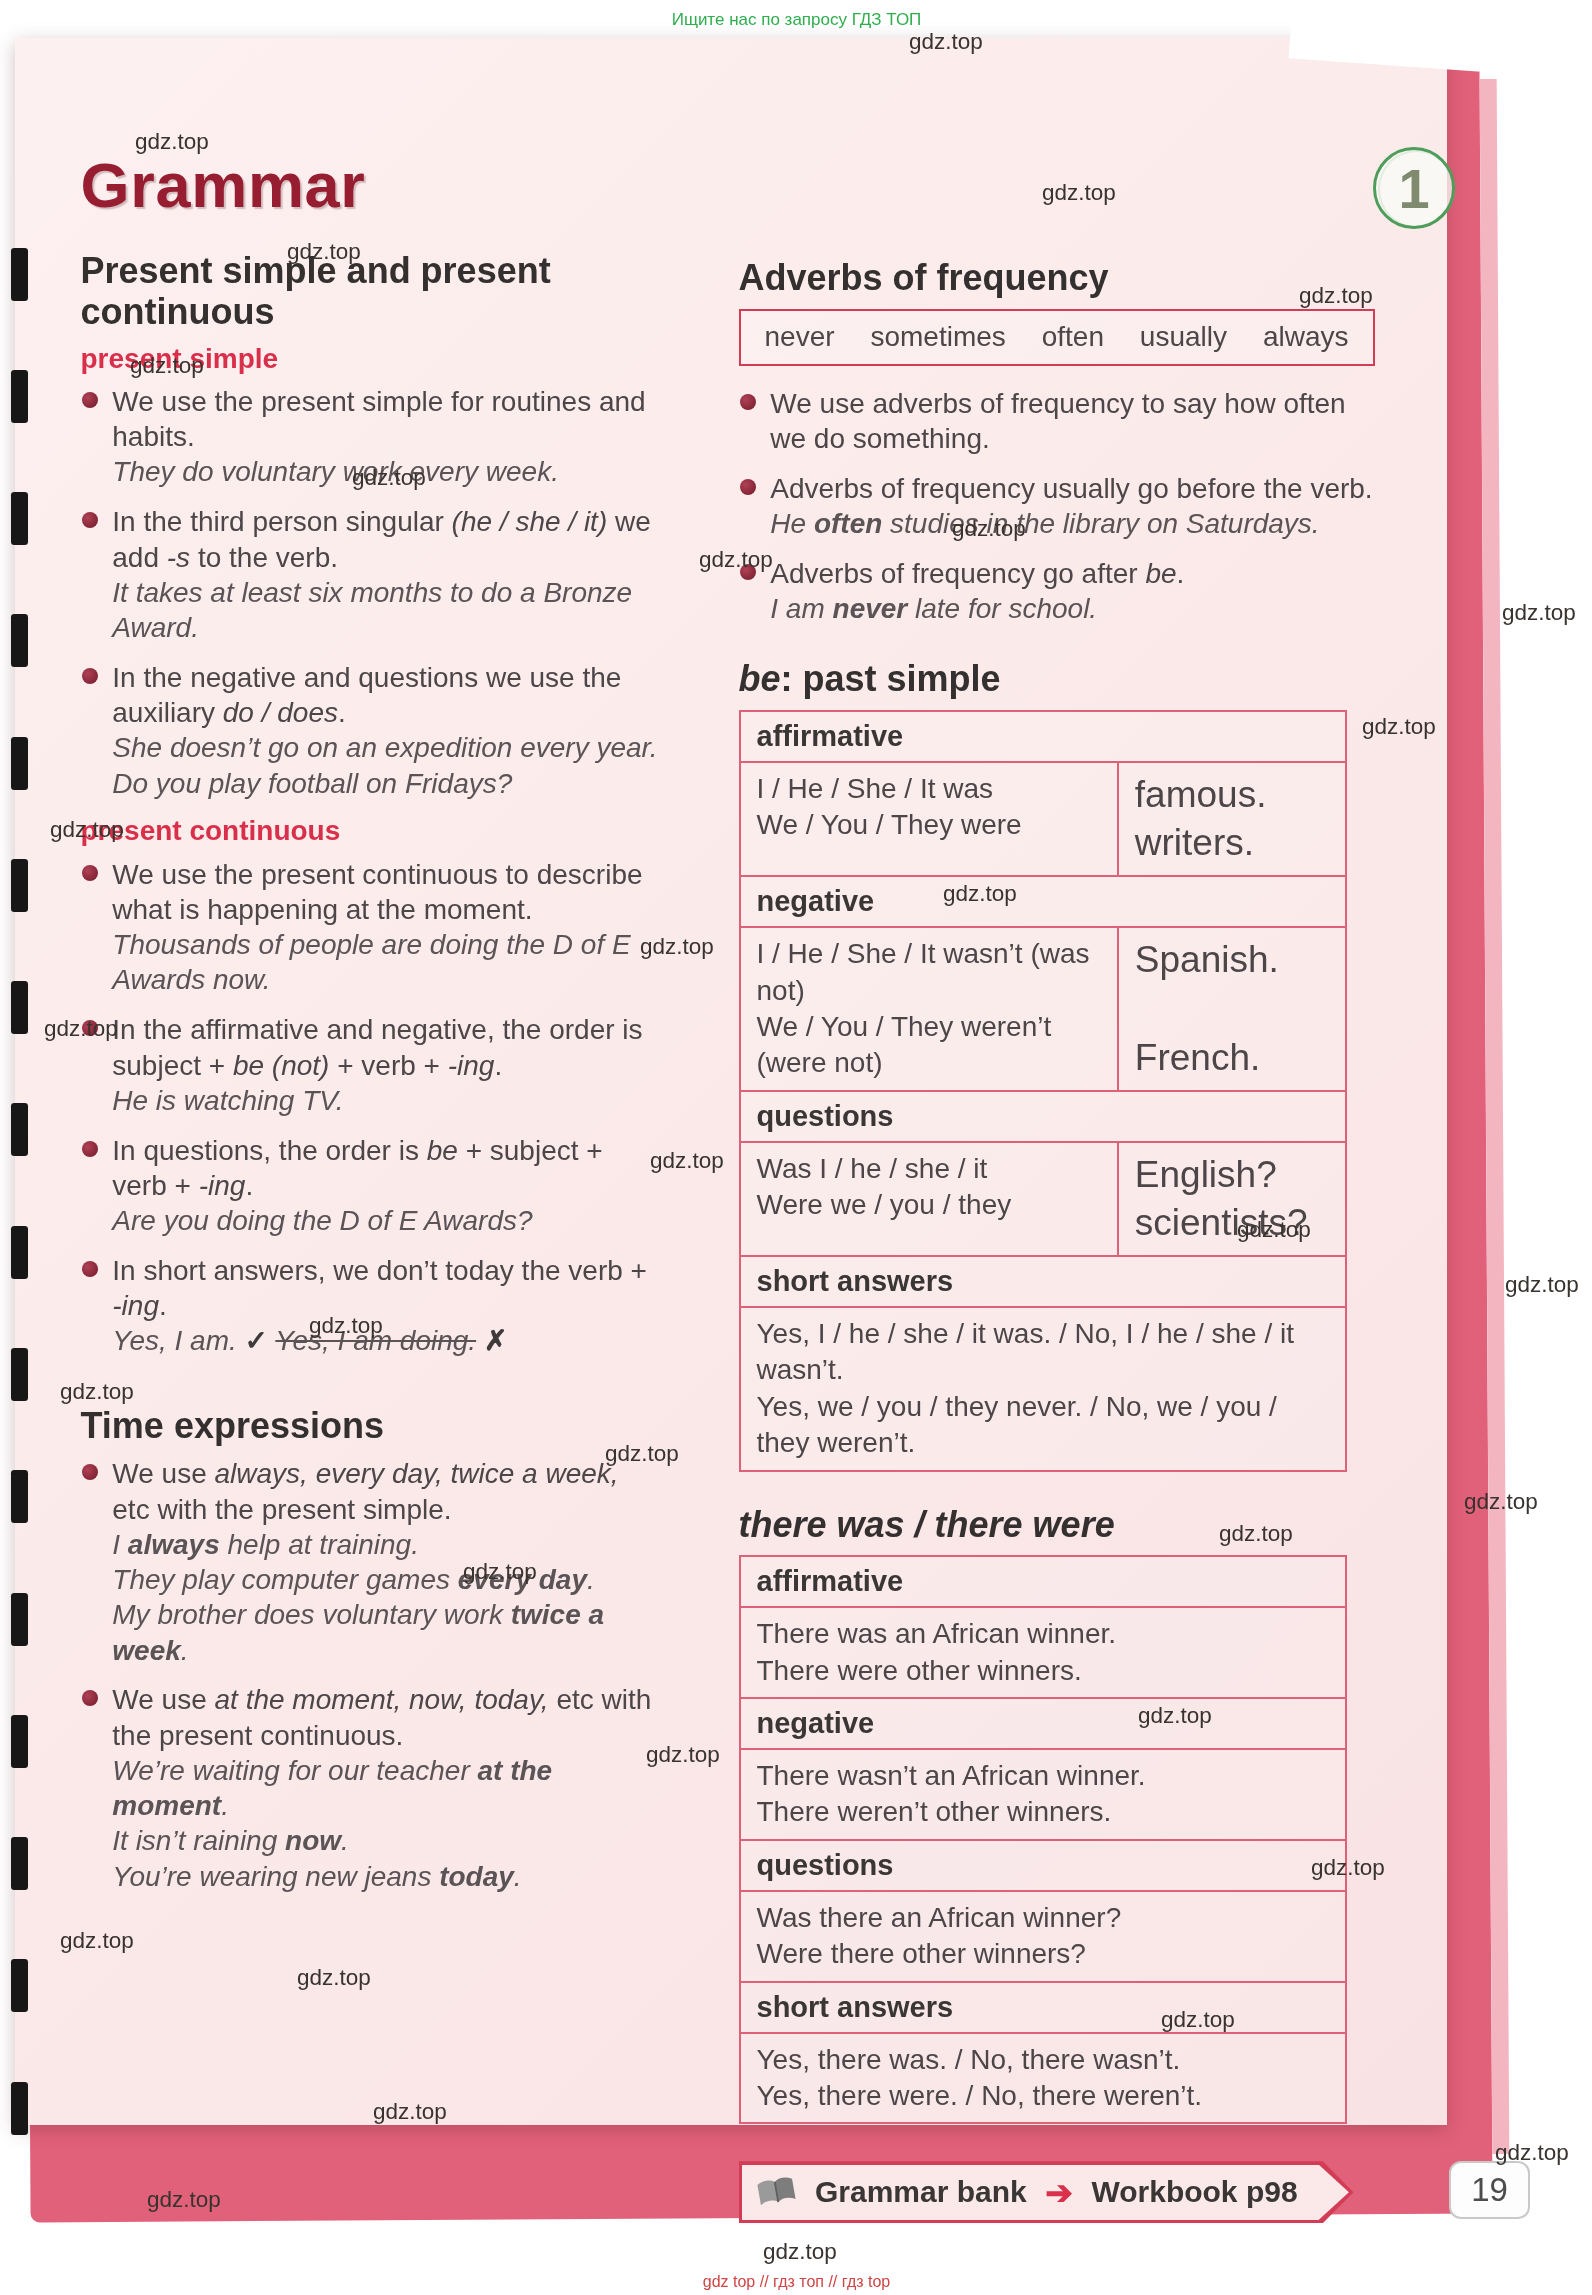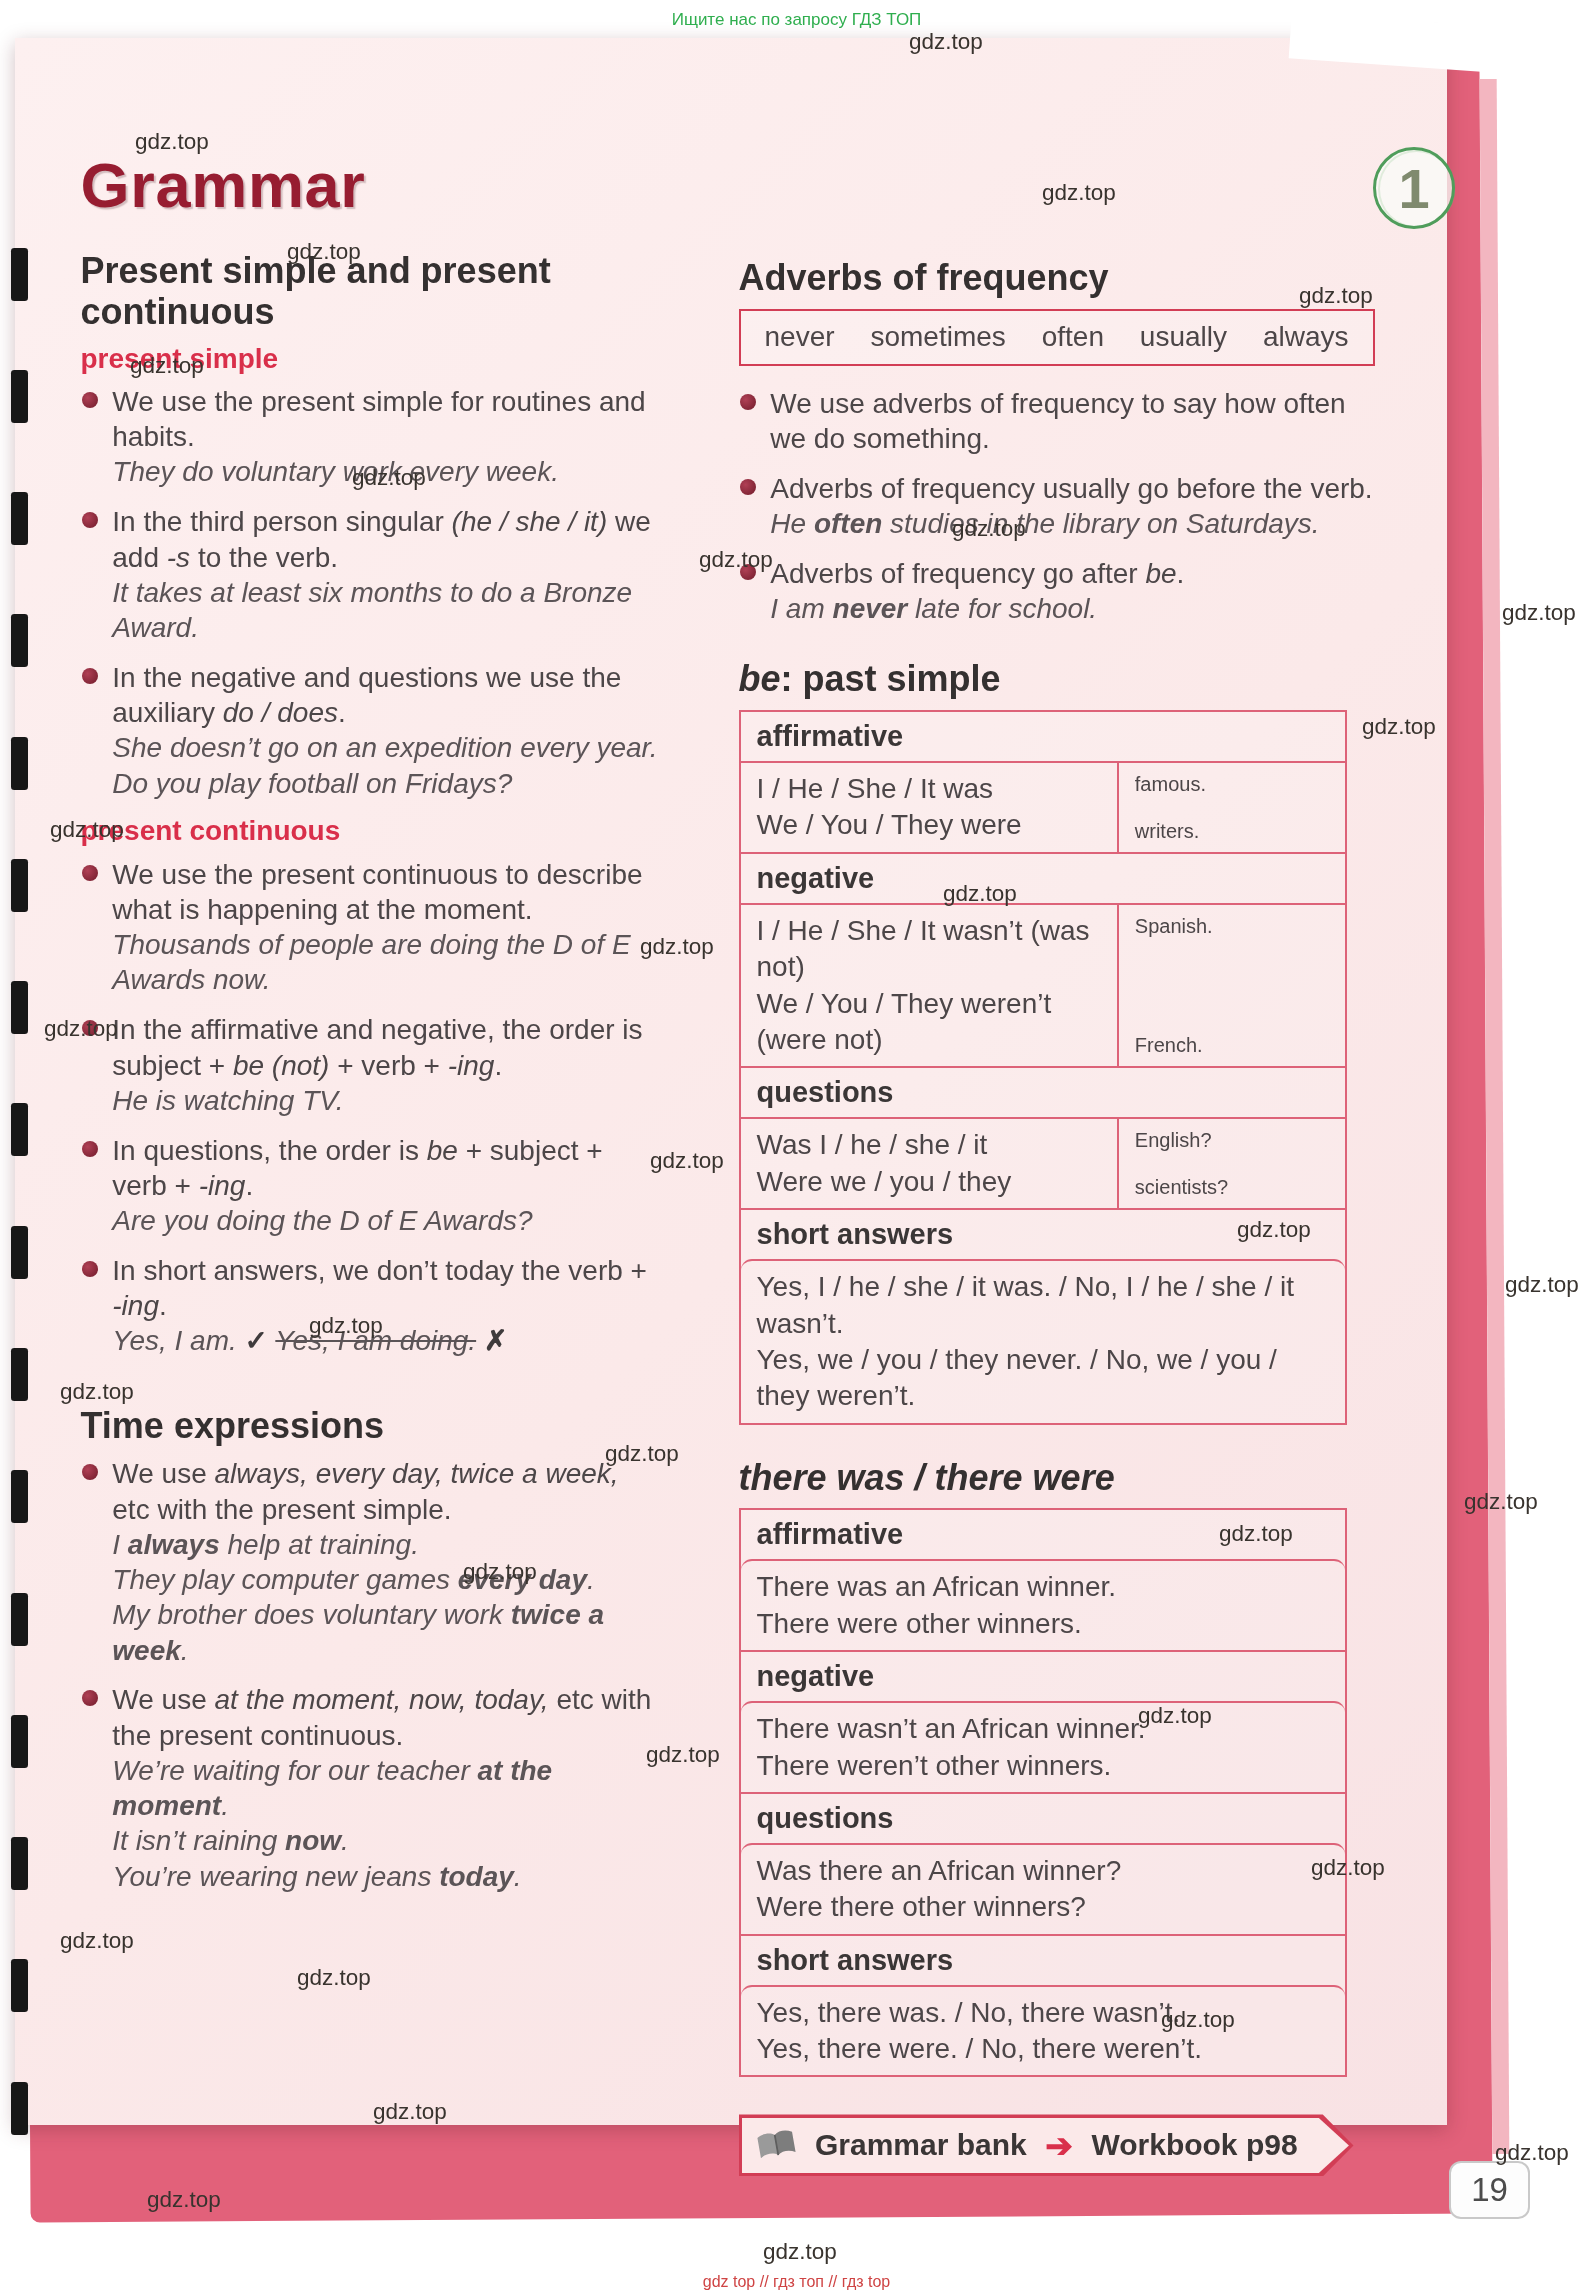--- a/index.html
+++ b/index.html
@@ -48,23 +48,23 @@
   .adv-box{display:flex;justify-content:space-between;align-items:center;border:2.6px solid #d23d55;
            padding:10.6px 24px;font-size:28px;color:#4c4648;margin:4px 0 20px;background:rgba(255,255,255,0.18);}
 
   
   .gtable{border:2.6px solid #dd6278;margin-top:3px;background:rgba(255,255,255,0.14);width:608px;box-sizing:border-box;}
   .trow{border-top:2.6px solid #dd6278;}
   .trow:first-child{border-top:none;}
   .thead{padding:8px 16px;font-size:29px;font-weight:bold;color:#3a3636;}
   .tbody2{display:flex;}
   .tleft{flex:1 1 64%;padding:8px 16px;border-right:2.6px solid #dd6278;font-size:28px;line-height:1.3;color:#4c4648;}
-  .tright{flex:1 1 36%;padding:8px 16px;font-size:20px;line-height:1.3;color:#4c4648;
+  .tright{flex:1 1 36%;padding:8px 16px;font-size:37px;line-height:1.3;color:#4c4648;
           display:flex;flex-direction:column;justify-content:space-between;}
-  .tfull{padding:8px 16px;font-size:28px;line-height:1.3;color:#4c4648;border-radius:11px;}
+  .tfull{padding:8px 16px;font-size:28px;line-height:1.3;color:#4c4648;}
 
   
   .banner{position:relative;width:615px;height:62px;margin-top:37px;}
   .banner-bg{position:absolute;left:0;top:0;right:0;bottom:0;background:#d23d55;
              clip-path:polygon(0 0,95% 0,100% 50%,95% 100%,0 100%);}
   .banner-fill{position:absolute;left:3.3px;top:3.3px;right:4.6px;bottom:3.3px;background:#fbe9e9;
              clip-path:polygon(0 0,95% 0,100% 50%,95% 100%,0 100%);}
   .banner-content{position:absolute;left:0;top:0;right:0;bottom:0;display:flex;align-items:center;
              gap:18.5px;padding-left:17px;}
   .banner-text{font-size:30px;font-weight:bold;color:#3a3636;}

